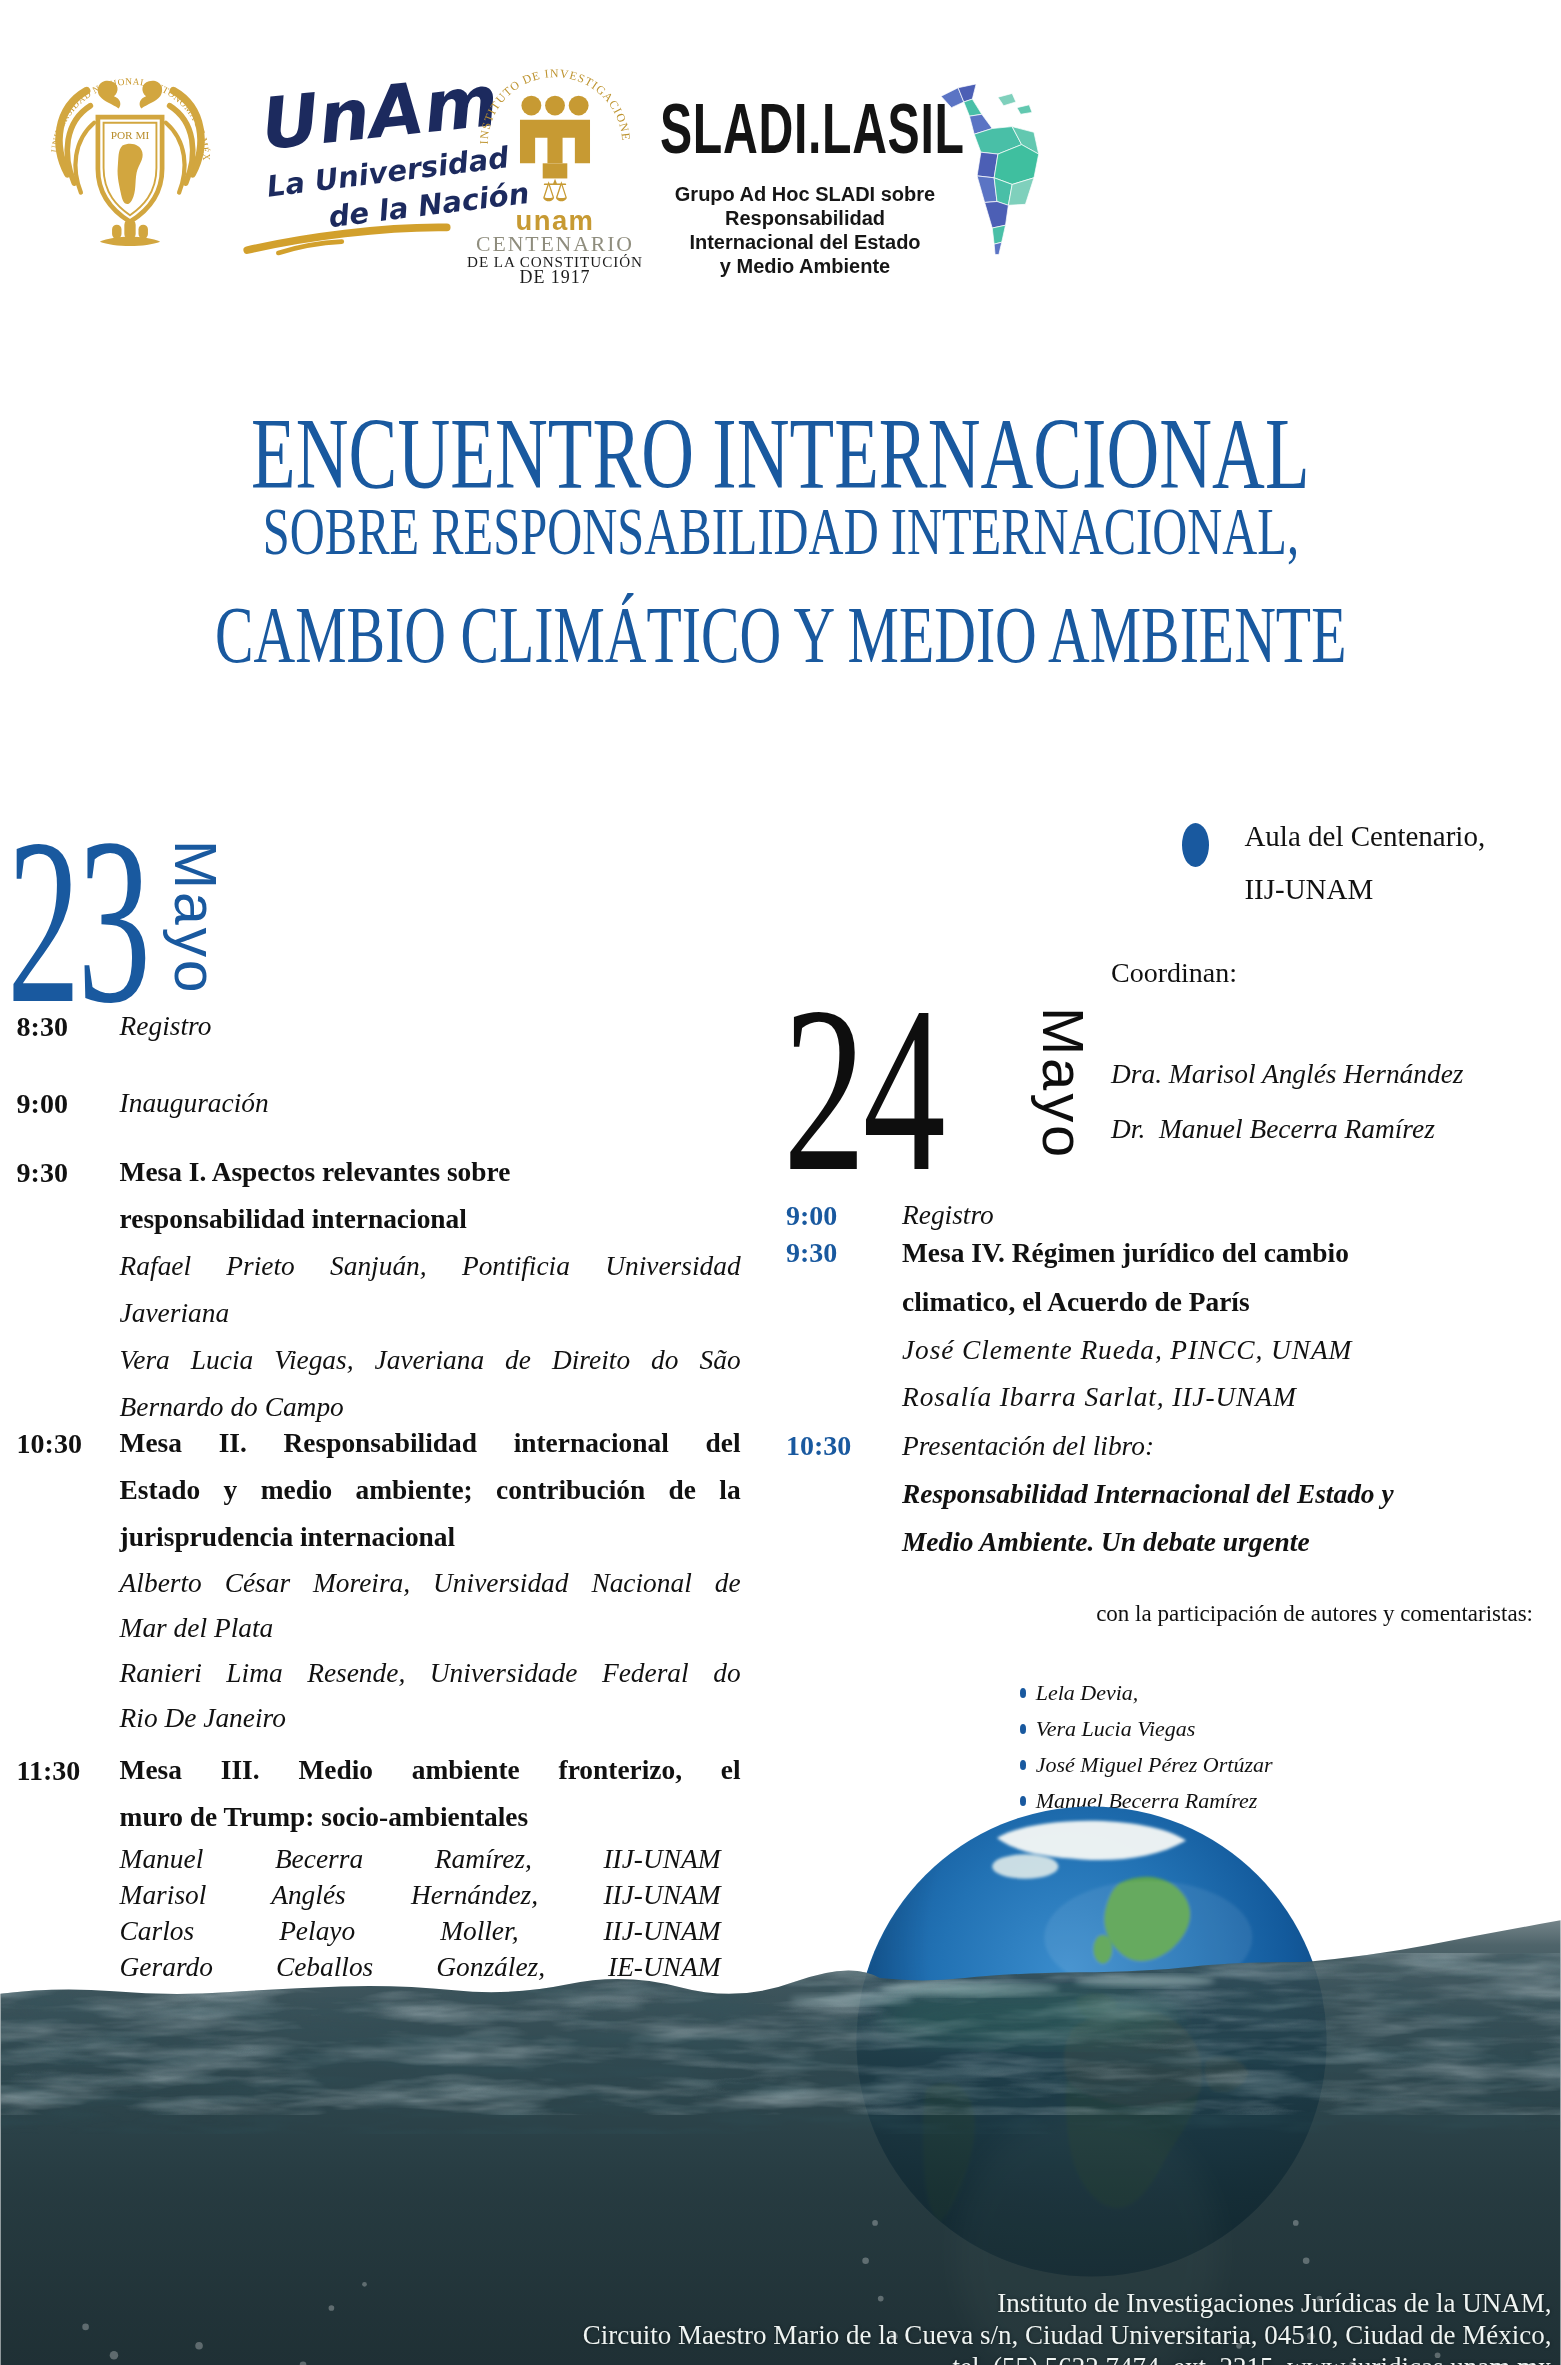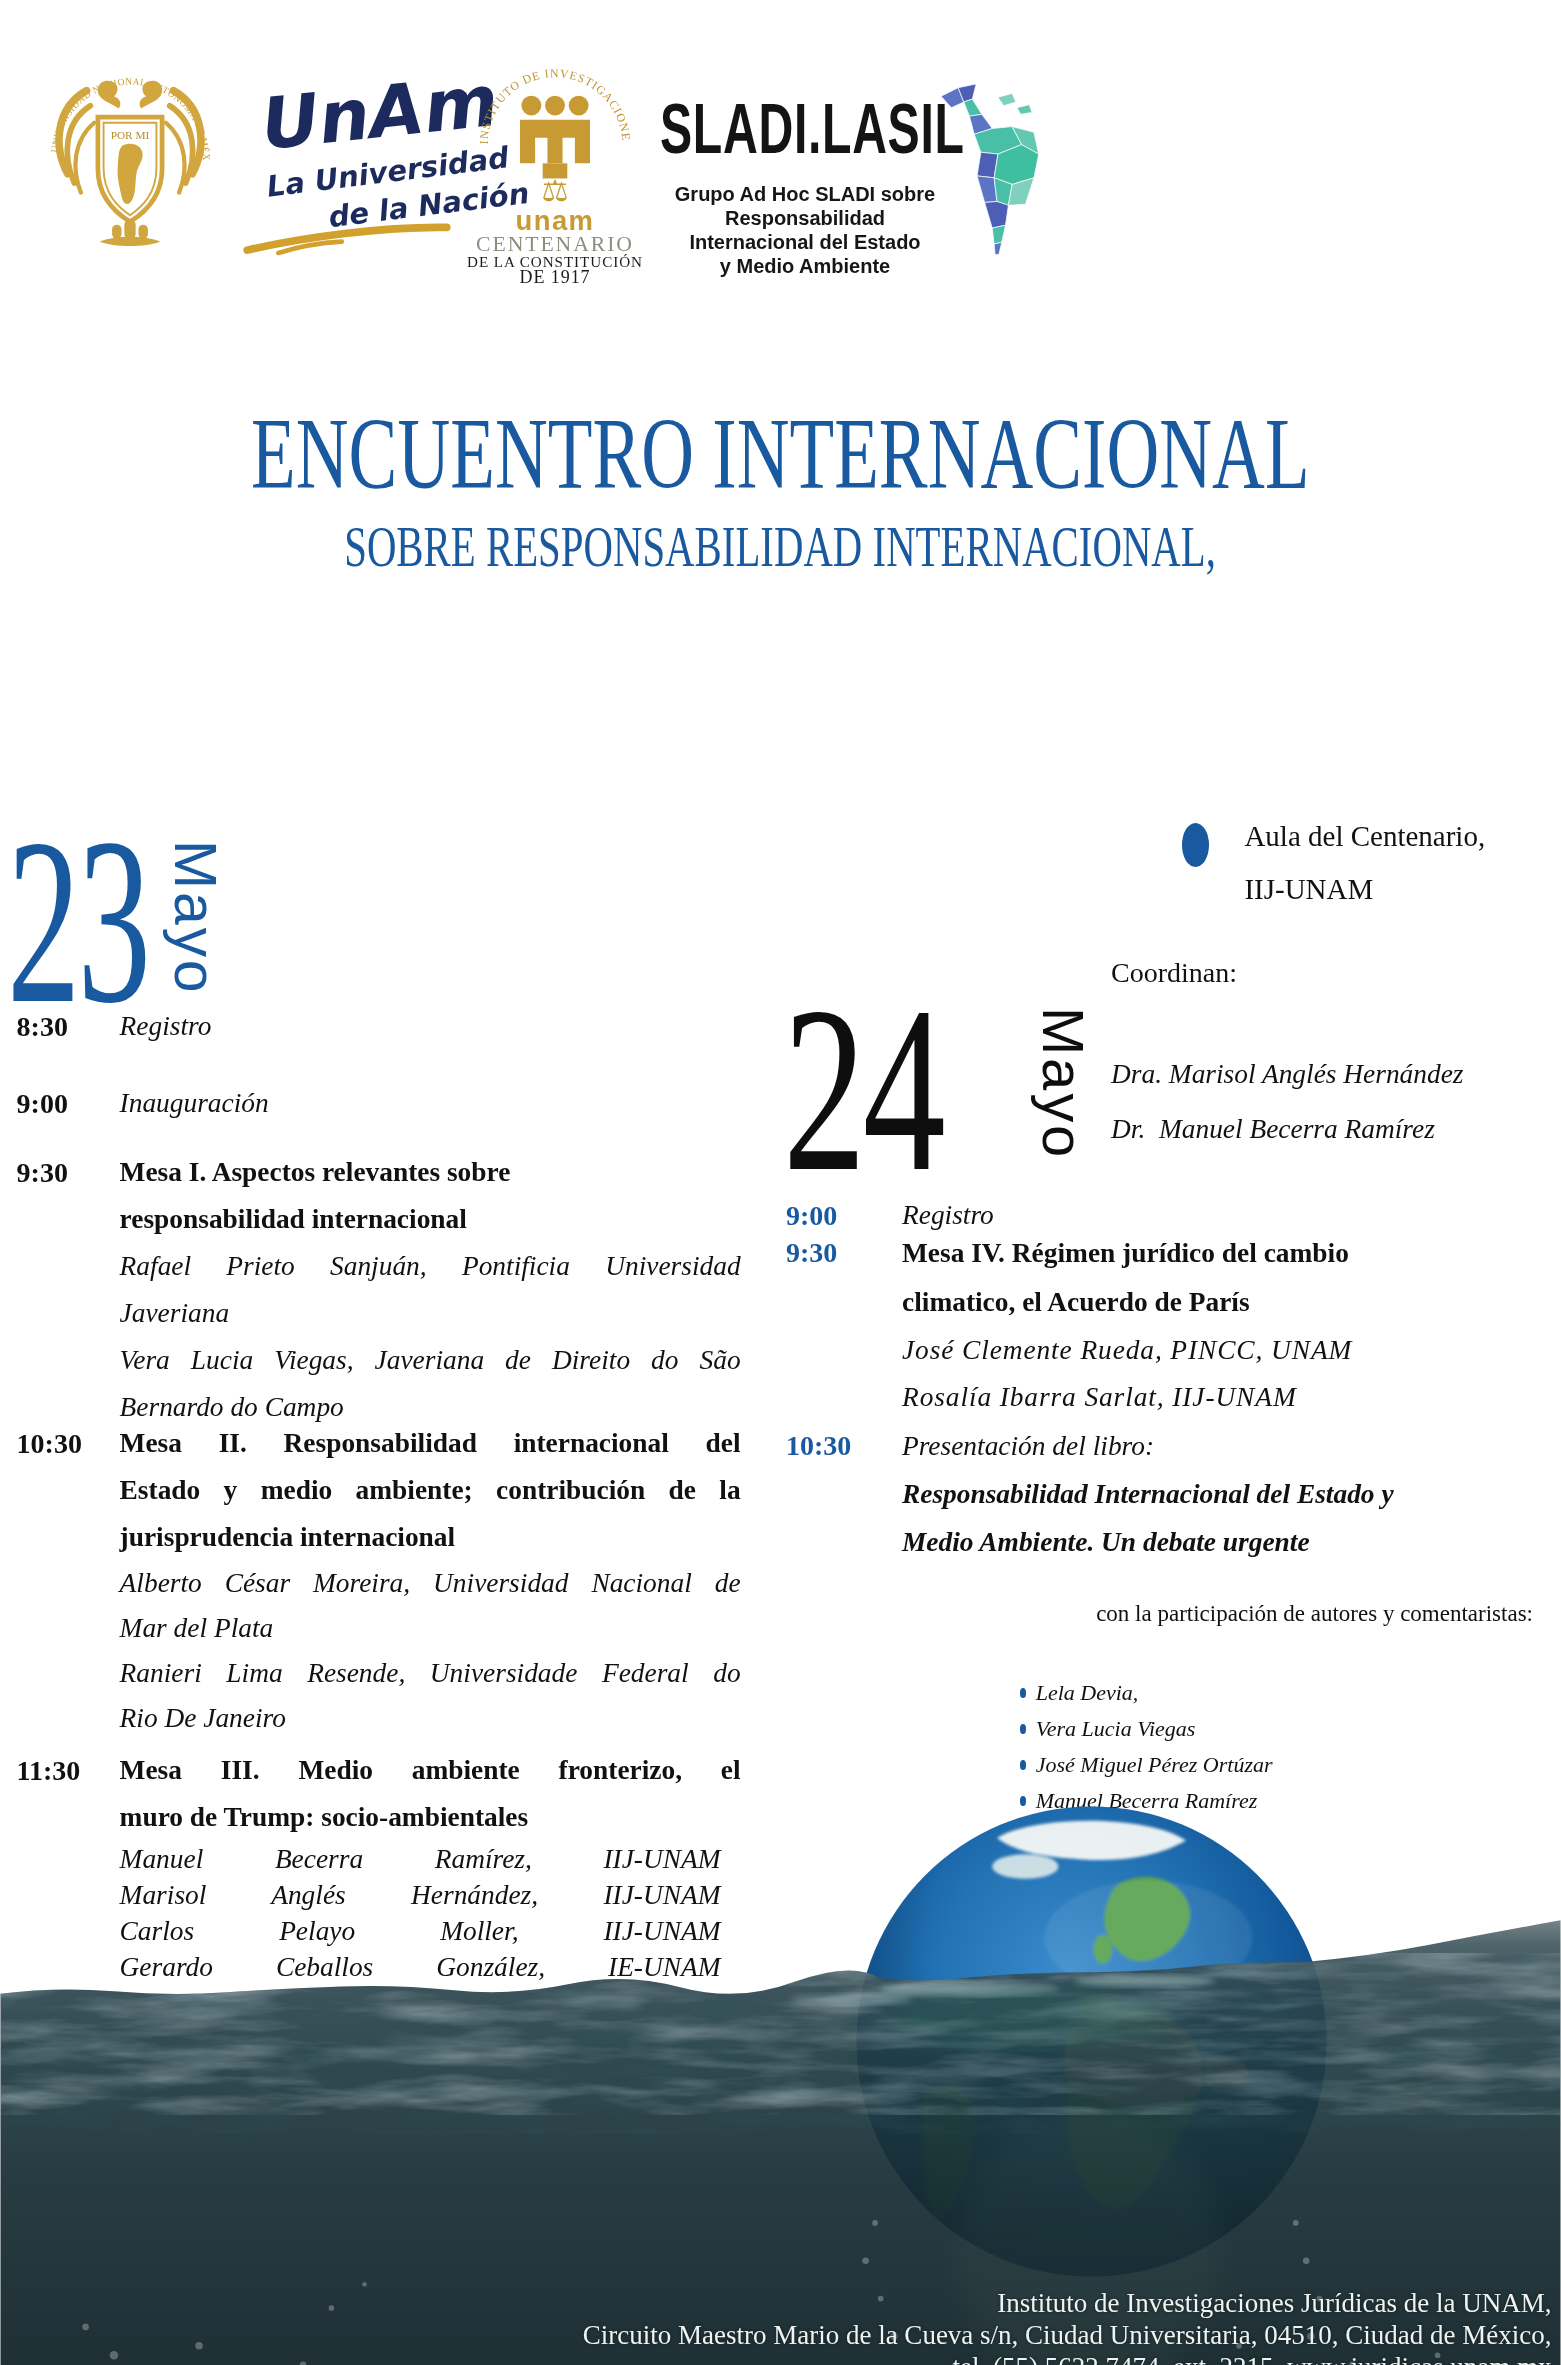--- a/index.html
+++ b/index.html
@@ -159,22 +159,25 @@
         <polygon points="92,252 118,250 142,258 136,300 108,306" fill="#4C5FB5"></polygon>
         <polygon points="108,306 136,300 128,336 112,340" fill="#49BFA7"></polygon>
         <polygon points="112,340 128,336 122,362 114,362" fill="#5B74C4"></polygon>
       </g>
     </svg>
   </div>
 
   <div class="abs title-line" style="top:403px;font-size:95px;">
     <span class="cond">ENCUENTRO INTERNACIONAL</span>
   </div>
-  <div class="abs title-line" style="top:518px;font-size:53px;text-align:center;">
+  <div class="abs title-line" style="top:498px;font-size:63px;text-align:center;">
     <span class="cond">SOBRE RESPONSABILIDAD INTERNACIONAL,</span>
+  </div>
+  <div class="abs title-line" style="top:594px;font-size:75px;">
+    <span class="cond">CAMBIO CLIMÁTICO Y MEDIO AMBIENTE</span>
   </div>
 
   <div class="abs venue" style="left:1182px;top:810px;">
     <span class="venue-dot"></span>
     <span class="venue-text">
       <span>Aula del Centenario,</span><br>
       <span>IIJ-UNAM</span>
     </span>
   </div>
 

